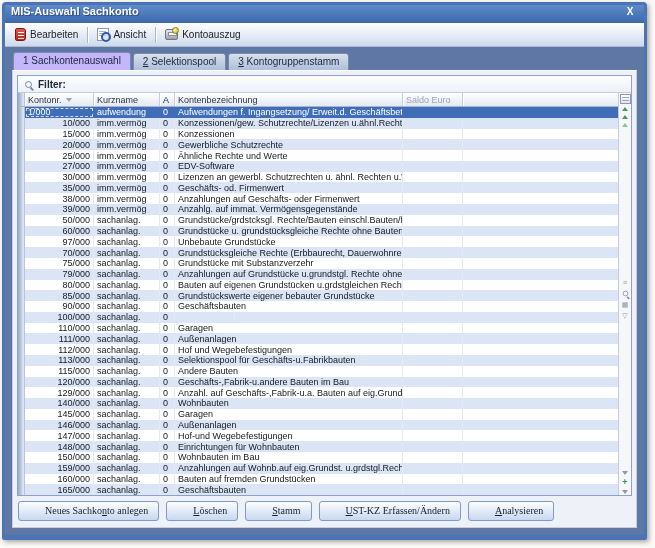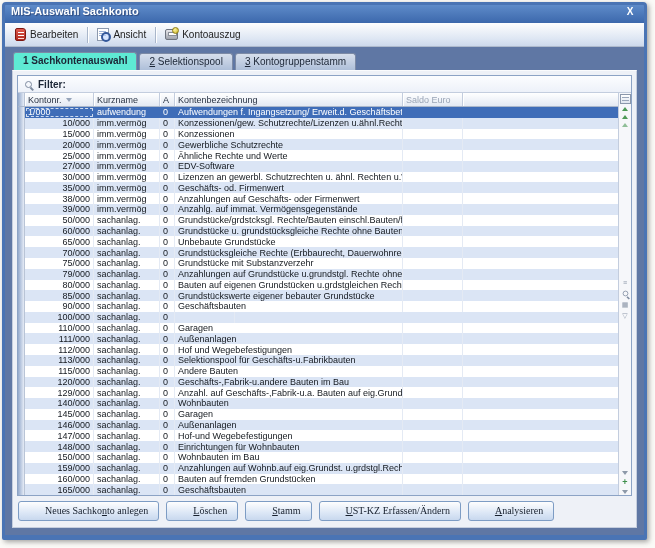--- a/index.html
+++ b/index.html
@@ -53,21 +53,21 @@
 
   
   .content { flex:1; display:flex; flex-direction:column; background:#5f77a4; padding:4px 7px 7px 7px; min-height:0; }
   .tabs { display:flex; align-items:flex-end; gap:2px; height:19px; flex:none; padding-left:1px; }
   .tab {
     font-size:10px; padding:2px 9px 3px 9px; border:1px solid #87552f;
     border-bottom:none; border-radius:3px 3px 0 0; color:#1c2636;
     background:linear-gradient(#d7dfec,#aebfd9); position:relative; top:0;
   }
   .tab { border-color:#7c8aa5; }
-  .tab.active { background:#5eead4; font-weight:bold; z-index:2; padding-bottom:4px; }
+  .tab.active { background:#c4b5fd; font-weight:normal; z-index:2; padding-bottom:4px; }
   .panel {
     flex:1; background:#eef1f7; border:1px solid #c5cede; border-top-color:#fafbfd;
     display:flex; flex-direction:column; padding:4px; min-height:0; z-index:1;
   }
 
   
   .grid-wrap { flex:1; display:flex; flex-direction:column; border:1px solid #8ca3c5; background:#fff; min-height:0; }
   .filter-row {
     flex:none; height:17px; display:flex; align-items:center; gap:6px;
     background:linear-gradient(#fcfdff,#edf1f9); border-bottom:1px solid #c3cdde; padding-left:7px;
@@ -310,21 +310,21 @@
                     <div class="gutter"></div>
                     <div class="cell w-kontonr num">60/000</div>
                     <div class="cell w-kurzname">sachanlag.</div>
                     <div class="cell w-a">0</div>
                     <div class="cell w-bez">Grundstücke u. grundstücksgleiche Rechte ohne Bauten</div>
                     <div class="cell w-saldo"></div>
                     <div class="cell w-extra"></div>
                   </div>
                   <div class="row">
                     <div class="gutter"></div>
-                    <div class="cell w-kontonr num">65/000</div>
+                    <div class="cell w-kontonr num">97/000</div>
                     <div class="cell w-kurzname">sachanlag.</div>
                     <div class="cell w-a">0</div>
                     <div class="cell w-bez">Unbebaute Grundstücke</div>
                     <div class="cell w-saldo"></div>
                     <div class="cell w-extra"></div>
                   </div>
                   <div class="row">
                     <div class="gutter"></div>
                     <div class="cell w-kontonr num">70/000</div>
                     <div class="cell w-kurzname">sachanlag.</div>

